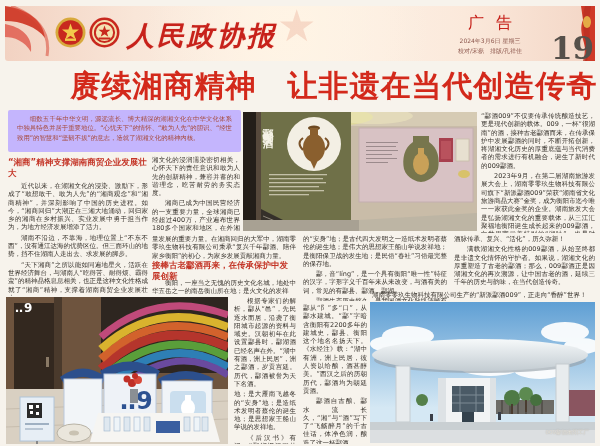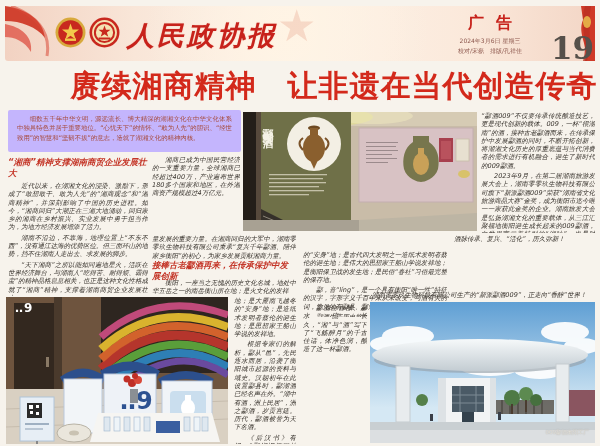--- a/index.html
+++ b/index.html
@@ -9,39 +9,39 @@
   .header{position:absolute;left:5px;top:6px;width:590px;height:55px;border-radius:3px;
     background:linear-gradient(90deg,#f2d2c2 0%,#f9e6d8 22%,#fdf3e9 48%,#fbe9db 78%,#f3d6c6 100%);}
   .header::before{content:"";position:absolute;inset:0;
     background:radial-gradient(circle at 48% 45%, rgba(255,244,228,.95) 0%, rgba(255,244,228,0) 46%);}
   .star-mark{position:absolute;left:272px;top:-6px;font-size:44px;color:rgba(214,110,82,.20);}
   .emblems{position:absolute;left:50px;top:11px;display:flex;gap:3px;}
   .masthead{position:absolute;left:122px;top:12px;font-family:"DejaVu Serif",serif;
     font-style:italic;font-weight:bold;font-size:27px;color:#c7221b;letter-spacing:3px;
     text-shadow:0 0 1px rgba(199,34,27,.4);}
   .hdr-right{position:absolute;left:424px;top:7px;width:122px;text-align:center;}
-  .ad-label{font-size:16px;font-weight:bold;color:#c7221b;letter-spacing:12px;text-indent:12px;
+  .ad-label{font-size:16px;font-weight:normal;color:#c7221b;letter-spacing:12px;text-indent:12px;
     font-family:"DejaVu Serif",serif;}
   .date-line{font-size:6px;color:#8c564c;margin-top:3px;}
   .credits-line{font-size:6px;color:#8c564c;margin-top:1px;}
   .page-num{position:absolute;left:546px;top:8px;font-family:"DejaVu Serif",serif;
     font-weight:bold;font-size:31px;color:#56504a;margin-top:16px;}
   .flag-left{position:absolute;left:0;top:0;}
   .flag-right{position:absolute;right:0;top:0;}
   
   .headline{position:absolute;left:0;top:66px;width:600px;text-align:center;
     font-size:30px;font-weight:bold;color:#d3291b;letter-spacing:1px;white-space:nowrap;padding-left:34px;}
   
   .intro-box{position:absolute;left:8px;top:110px;width:233px;height:42px;background:#c4b5fd;
     border-radius:2px;box-sizing:border-box;padding:5px 9px;overflow:hidden;}
   .intro-box p{margin:0;font-size:6.4px;line-height:9.4px;color:#a6493a;
     text-align:justify;text-indent:2em;}
   
   .tblock{position:absolute;overflow:hidden;font-size:6.5px;line-height:8.3px;
-    color:#37322c;text-align:justify;font-style:italic;}
+    color:#37322c;text-align:justify;}
   .tblock p{margin:0 0 2px;text-indent:2em;}
   .subhead{font-size:8.5px;line-height:11px;font-weight:bold;color:#c43527;
     text-indent:0;text-align:left;margin:1px 0 3px;}
   .closing-line{white-space:nowrap;}
   
   .photo{position:absolute;overflow:hidden;background:#c9bca8;}
   .museum{left:243px;top:112px;width:234px;height:119px;}
   .booth{left:6px;top:297px;width:222px;height:147px;}
   .factory{left:370px;top:302px;width:225px;height:141px;}
   .wall-label{position:absolute;left:16px;top:7px;writing-mode:vertical-rl;
@@ -106,56 +106,59 @@
 
   <div class="tblock" style="left:8px;top:156px;width:140px;height:140px;">
     <div class="subhead">“湘商”精神支撑湖南商贸企业发展壮大</div>
     <p>近代以来，在湖湘文化的浸染、激励下，形成了“敢想敢干、敢为人先”的“湘商观念”和“湘商精神”，并深刻影响了中国的历史进程。如今，“湘商回归”大潮正在三湘大地涌动，回归家乡的湘商在乡村振兴、实业发展中勇于担当作为，为地方经济发展增添了活力。</p>
     <p>湖南不沿边，不靠海，地理位置上“不东不西”，没有通江达海的优势区位。但三面环山的地势，挡不住湖南人走出去、求发展的脚步。</p>
     <p>“天下湘商”之所以能如同遍地星火，活跃在世界经济舞台，与湖南人“吃得苦、耐得烦、霸得蛮”的精神品格息息相关，也正是这种文化性格成就了“湘商”精神，支撑着湖南商贸企业发展壮大。</p>
 
   </div>
 
   <div class="tblock" style="left:152px;top:156px;width:88px;height:77px;">
+    <p style="text-indent:0">湘文化的浸润濡染密切相关，心怀天下的责任意识和敢为人先的创新精神，兼容并蓄的和谐理念，吃苦耐劳的务实态度。</p>
     <p>湘商已成为中国民营经济的一支重要力量，全球湘商已经超过400万，产业遍布世界180多个国家和地区，在外湘商资产规模超过4万亿元。</p>
 
   </div>
 
   <div class="tblock" style="left:152px;top:235px;width:144px;height:24px;">
     <p style="text-indent:0">量发展的重要力量。在湘商回归的大军中，湖南零零玖生物科技有限公司秉承“复兴千年酃酒、陪伴家乡衡阳”的初心，为家乡发展贡献湘商力量。</p>
   </div>
   <div class="tblock" style="left:152px;top:259px;width:144px;height:24px;">
     <div class="subhead">接棒古老酃酒再来，在传承保护中发展创新</div>
   </div>
   <div class="tblock" style="left:152px;top:279px;width:144px;height:17px;">
     <p>衡阳，一座当之无愧的历史文化名城，地处中华五岳之一的南岳衡山所在地；是火文化的发祥</p>
   </div>
 
   <div class="tblock" style="left:234px;top:297px;width:62px;height:147px;">
+    <p>根据专家们的解析，酃从“邑”，先民逐水而居，沿袭了衡阳城市起源的资料与域史。汉朝初年在此设置酃县时，酃湖酒已经名声在外。“湖中有酒，洲上民居”，洲之酃酒，岁贡宫廷。历代，酃酒被誉为天下名酒。</p>
     <p style="text-indent:0">地；是大雁南飞越冬的“安身”地；是造纸术发明者蔡伦的诞生地；是思想家王船山学说的发祥地。</p>
-    <p>根据专家们的解析，酃从“邑”，先民逐水而居，沿袭了衡阳城市起源的资料与域史。汉朝初年在此设置酃县时，酃湖酒已经名声在外。“湖中有酒，洲上民居”，洲之酃酒，岁贡宫廷。历代，酃酒被誉为天下名酒。</p>
     <p>《后汉书》有记：“酃湖旧酒程甘美”，酒载《衡阳郡志》的荣光，湘水酃湖……几度水上，湖湘文化的瑰宝。</p>
 
   </div>
 
-  <div class="tblock" style="left:303px;top:251px;width:144px;height:66px;">
+  <div class="tblock" style="left:303px;top:235px;width:144px;height:66px;">
     <p style="text-indent:0">的“安身”地；是古代四大发明之一造纸术发明者蔡伦的诞生地；是伟大的思想家王船山学说发祥地；是衡阳保卫战的发生地；是民俗“春社”习俗最完整的保存地。</p>
     <p>酃，音“líng”，是一个具有衡阳“唯一性”特征的汉字，字形字义千百年来从未改变，与酒有关的词，常见的有酃县、酃酒、酃湖。</p>
     <p>酃酒生产历史悠久，是我国酒文化脉络清晰有序的名酒。如今，“衡阳酃酒传统酿造技艺”已被列入湖南省级非物质文化遗产名录。保护传承非遗，首先要让非遗被世人“看见”，让文化“活”起来，让非遗“产业化”，更要“守正创新”。</p>
   </div>
   <div class="tblock" style="left:303px;top:304px;width:64px;height:140px;">
+    <p style="text-indent:0">酃从“阝”多“口”，从酃水建城。“酃”字暗含衡阳有2200多年的建城史，酃县、衡阳这个地名名扬天下。《水经注》载：“湖中有洲，洲上民居，彼人资以给酿，酒甚醇美。”西汉之后的历朝历代，酃酒均为朝廷贡酒。</p>
     <p>酃酒自古酿、酃水流长久，“湘”与“酒”写下了“飞觞醉月”的千古佳话，体净色润，酿造了这一杯酃酒。</p>
   </div>
 
   <div class="tblock" style="left:481px;top:112px;width:114px;height:121px;">
     <p style="text-indent:0">“酃酒009”不仅要传承传统酿造技艺，更是现代创新的载体。009，一杯“很湖南”的酒，接种古老酃酒而来，在传承保护中发展酃酒的同时，不断开拓创新，将湖湘文化历史的厚重底蕴与当代消费者的需求进行有机融合，诞生了新时代的009酃酒。</p>
     <p>2023年9月，在第二届湖南旅游发展大会上，湖南零零玖生物科技有限公司旗下“新派酃酒009”荣获“湖南省文化旅游商品大赛”金奖，成为衡阳市迄今唯一一家获此金奖的企业。湖南旅发大会是弘扬湖湘文化的重要载体，从三江汇聚福地衡阳诞生成长起来的009酃酒，向世界宣示着特别的“湘味”，也是对009酃酒成为湘酒代表的最佳回应。</p>
   </div>
   <div class="tblock" style="left:454px;top:235px;width:141px;height:54px;">
     <p style="text-indent:0">酒脉传承、复兴、“活化”，历久弥新！</p>
+    <p>满载湖湘文化性格的009酃酒，从始至终都是非遗文化情怀的守护者。如果说，湖湘文化的厚重塑造了古老的酃酒；那么，009酃酒正是因湖湘文化的再次溯源，让中国古老的酒，延续三千年的历史与韵味，在当代创造传奇。</p>
   </div>
   <div class="tblock closing-line" style="left:372px;top:291px;width:223px;height:9px;">
     <p style="text-indent:0">湖南零零玖生物科技有限公司生产的“新派酃酒009”，正走向“香醇”世界！</p>
   </div>
 
   <div class="photo museum">
     <svg width="234" height="119" viewBox="0 0 234 119">
       <rect x="0" y="0" width="234" height="119" fill="#c9bca8"></rect>
       <rect x="0" y="0" width="234" height="14" fill="#d6cbb4"></rect>
       <ellipse cx="58" cy="5" rx="72" ry="11" fill="#e0dc96" opacity="0.85"></ellipse>

